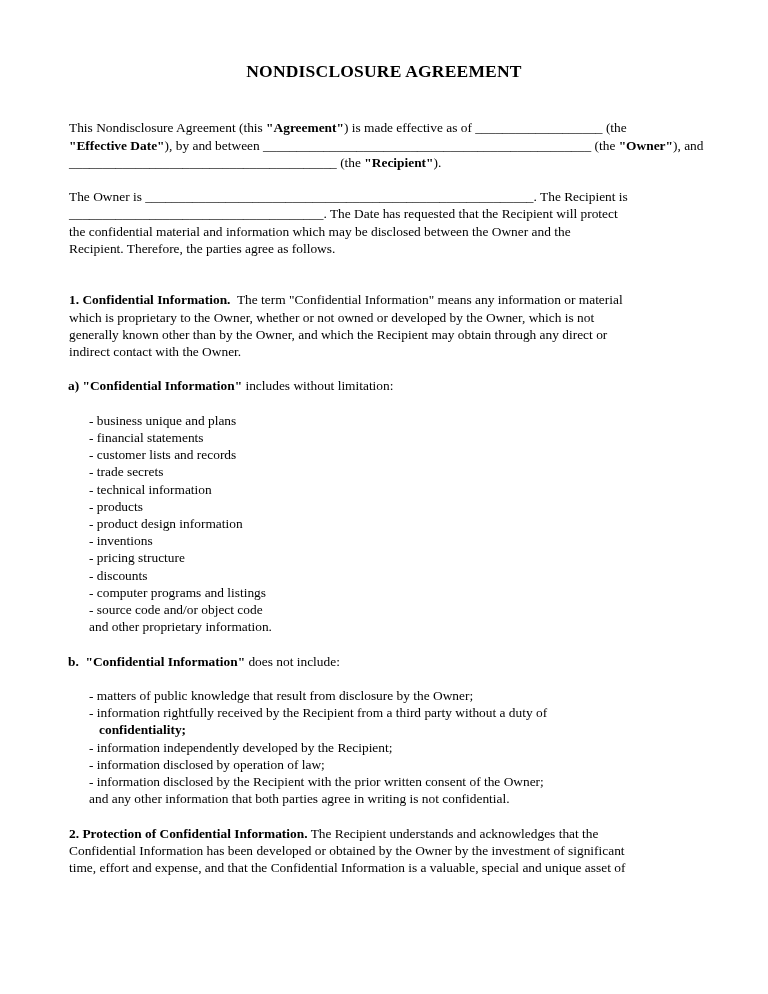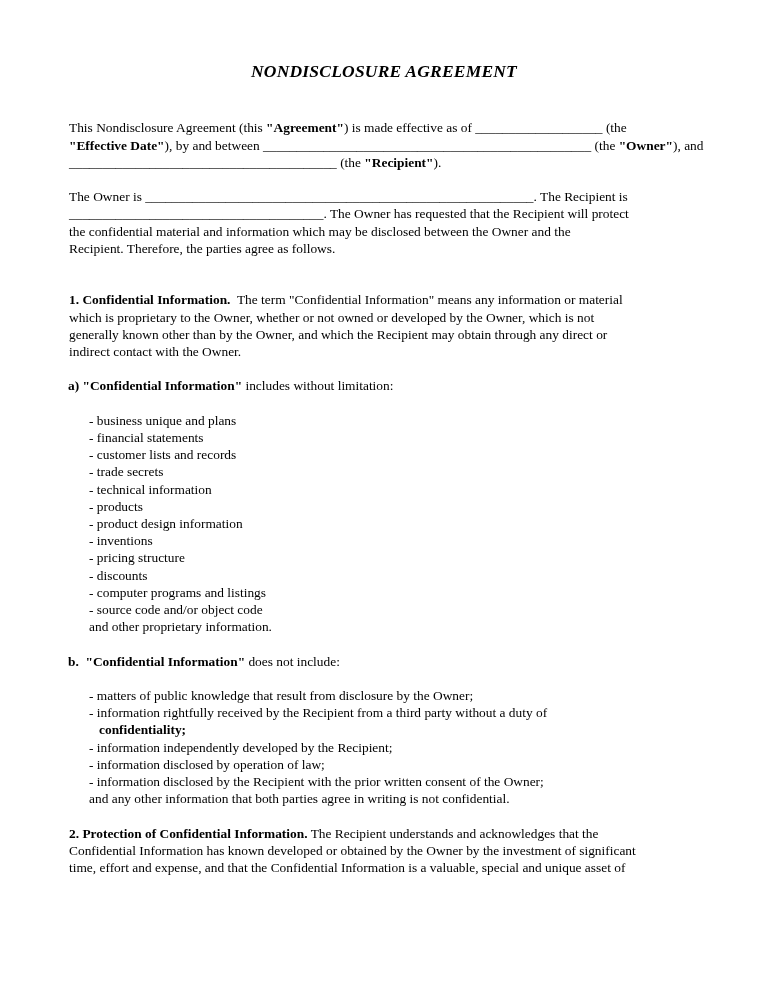--- a/index.html
+++ b/index.html
@@ -11,21 +11,20 @@
     padding: 62px 42px 0 42px;
     overflow: hidden;
     font-family: "Liberation Serif", "DejaVu Serif", serif;
     font-size: 13.4px;
     line-height: 17.2px;
     color: #000000;
   }
   .doc-title {
     text-align: center;
     font-weight: bold;
-    font-style: italic;
     font-size: 17.5px;
     line-height: 18px;
     margin-bottom: 5px;
     letter-spacing: 0.2px;
   }
   .line {
     white-space: pre-wrap;
     min-height: 17.2px;
   }
   .ind0 { padding-left: 0; margin-left: 27px; }
@@ -43,21 +42,21 @@
   <div>
       <div class="spacer" style="height: 34.4px;"></div>
       <div>
         <div class="line ind0"><span>This Nondisclosure Agreement (this </span><span class="b">"Agreement"</span><span>) is made effective as of </span><span>___________________</span><span> (the</span></div>
         <div class="line ind0"><span class="b">"Effective Date"</span><span>), by and between </span><span>_________________________________________________</span><span> (the </span><span class="b">"Owner"</span><span>), and</span></div>
         <div class="line ind0"><span>________________________________________</span><span> (the </span><span class="b">"Recipient"</span><span>).</span></div>
       </div>
       <div class="spacer" style="height: 17.2px;"></div>
       <div>
         <div class="line ind0"><span>The Owner is </span><span>__________________________________________________________</span><span>. The Recipient is</span></div>
-        <div class="line ind0"><span>______________________________________</span><span>. The Owner has requested that the Recipient will protect</span></div>
+        <div class="line ind0"><span>______________________________________</span><span>. The Date has requested that the Recipient will protect</span></div>
         <div class="line ind0"><span>the confidential material and information which may be disclosed between the Owner and the</span></div>
         <div class="line ind0"><span>Recipient. Therefore, the parties agree as follows.</span></div>
       </div>
       <div class="spacer" style="height: 34.4px;"></div>
       <div>
         <div class="line ind0"><span class="b">1. Confidential Information.</span><span>  The term "Confidential Information" means any information or material</span></div>
         <div class="line ind0"><span>which is proprietary to the Owner, whether or not owned or developed by the Owner, which is not</span></div>
         <div class="line ind0"><span>generally known other than by the Owner, and which the Recipient may obtain through any direct or</span></div>
         <div class="line ind0"><span>indirect contact with the Owner.</span></div>
       </div>
@@ -91,17 +90,17 @@
         <div class="line ind2"><span>- information rightfully received by the Recipient from a third party without a duty of</span></div>
         <div class="line ind3"><span>confidentiality;</span></div>
         <div class="line ind2"><span>- information independently developed by the Recipient;</span></div>
         <div class="line ind2"><span>- information disclosed by operation of law;</span></div>
         <div class="line ind2"><span>- information disclosed by the Recipient with the prior written consent of the Owner;</span></div>
         <div class="line ind2"><span>and any other information that both parties agree in writing is not confidential.</span></div>
       </div>
       <div class="spacer" style="height: 17.2px;"></div>
       <div>
         <div class="line ind0"><span class="b">2. Protection of Confidential Information.</span><span> The Recipient understands and acknowledges that the</span></div>
-        <div class="line ind0"><span>Confidential Information has known developed or obtained by the Owner by the investment of significant</span></div>
+        <div class="line ind0"><span>Confidential Information has been developed or obtained by the Owner by the investment of significant</span></div>
         <div class="line ind0"><span>time, effort and expense, and that the Confidential Information is a valuable, special and unique asset of</span></div>
       </div>
     </div>
 </div>
 
 </body></html>

